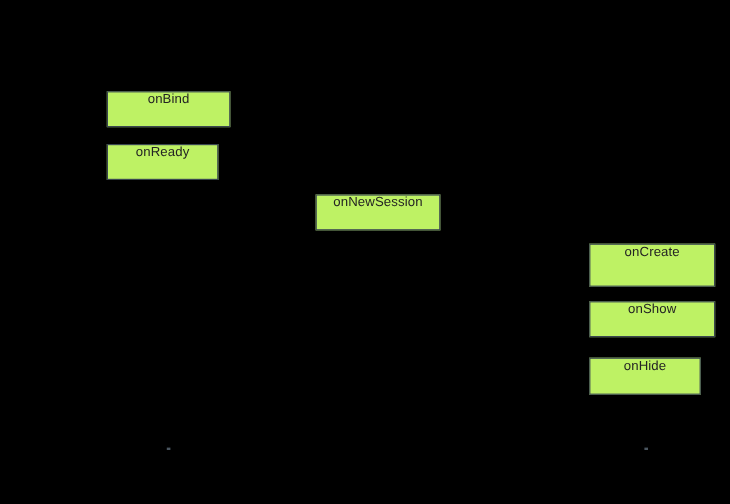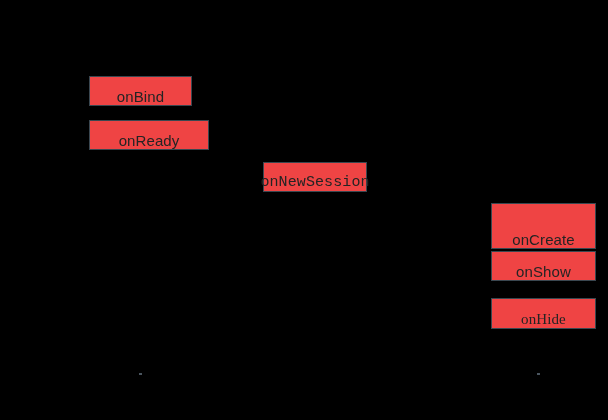--- a/index.html
+++ b/index.html
@@ -11,39 +11,39 @@
     position: relative;
     width: 608px;
     height: 420px;
     background: #000000;
     overflow: hidden;
     font-family: "Liberation Sans", sans-serif;
   }
   .node {
     position: absolute;
     box-sizing: border-box;
-    background: #ef4444;
+    background: #bef264;
     border: 1px solid #3a4750;
     display: flex;
-    align-items: flex-end;
+    align-items: flex-start;
     justify-content: center;
-    font-size: 15px;
+    font-size: 11px;
     color: #242424;
     letter-spacing: 0.1px;
   }
   
   .pos-onbind      { left: 89px;  top: 76px;  width: 103px; height: 30px; }
-  .pos-onready     { left: 89px;  top: 120px; width: 120px; height: 30px; }
+  .pos-onready     { left: 89px;  top: 120px; width: 93px; height: 30px; }
   .pos-onshutdown  { left: 89px;  top: 376px; width: 104px; height: 30px; }
   
-  .pos-onnewsession{ left: 263px; top: 162px; width: 104px; height: 30px; font-family: Liberation Mono, monospace; }
+  .pos-onnewsession{ left: 263px; top: 162px; width: 104px; height: 30px; }
   
-  .pos-oncreate    { left: 491px; top: 203px; width: 105px; height: 46px; }
+  .pos-oncreate    { left: 491px; top: 203px; width: 105px; height: 36px; }
   .pos-onshow      { left: 491px; top: 251px; width: 105px; height: 30px; }
-  .pos-onhide      { left: 491px; top: 298px; width: 105px; height: 31px; font-family: Liberation Serif, serif; }
+  .pos-onhide      { left: 491px; top: 298px; width: 93px; height: 31px; }
   .pos-ondestroy   { left: 491px; top: 376px; width: 105px; height: 31px; }
   
   .artifact {
     position: absolute;
     width: 3px;
     height: 2px;
     background: #4a555f;
   }
   .artifact-shutdown { left: 139px; top: 373px; }
   .artifact-destroy  { left: 537px; top: 373px; }

